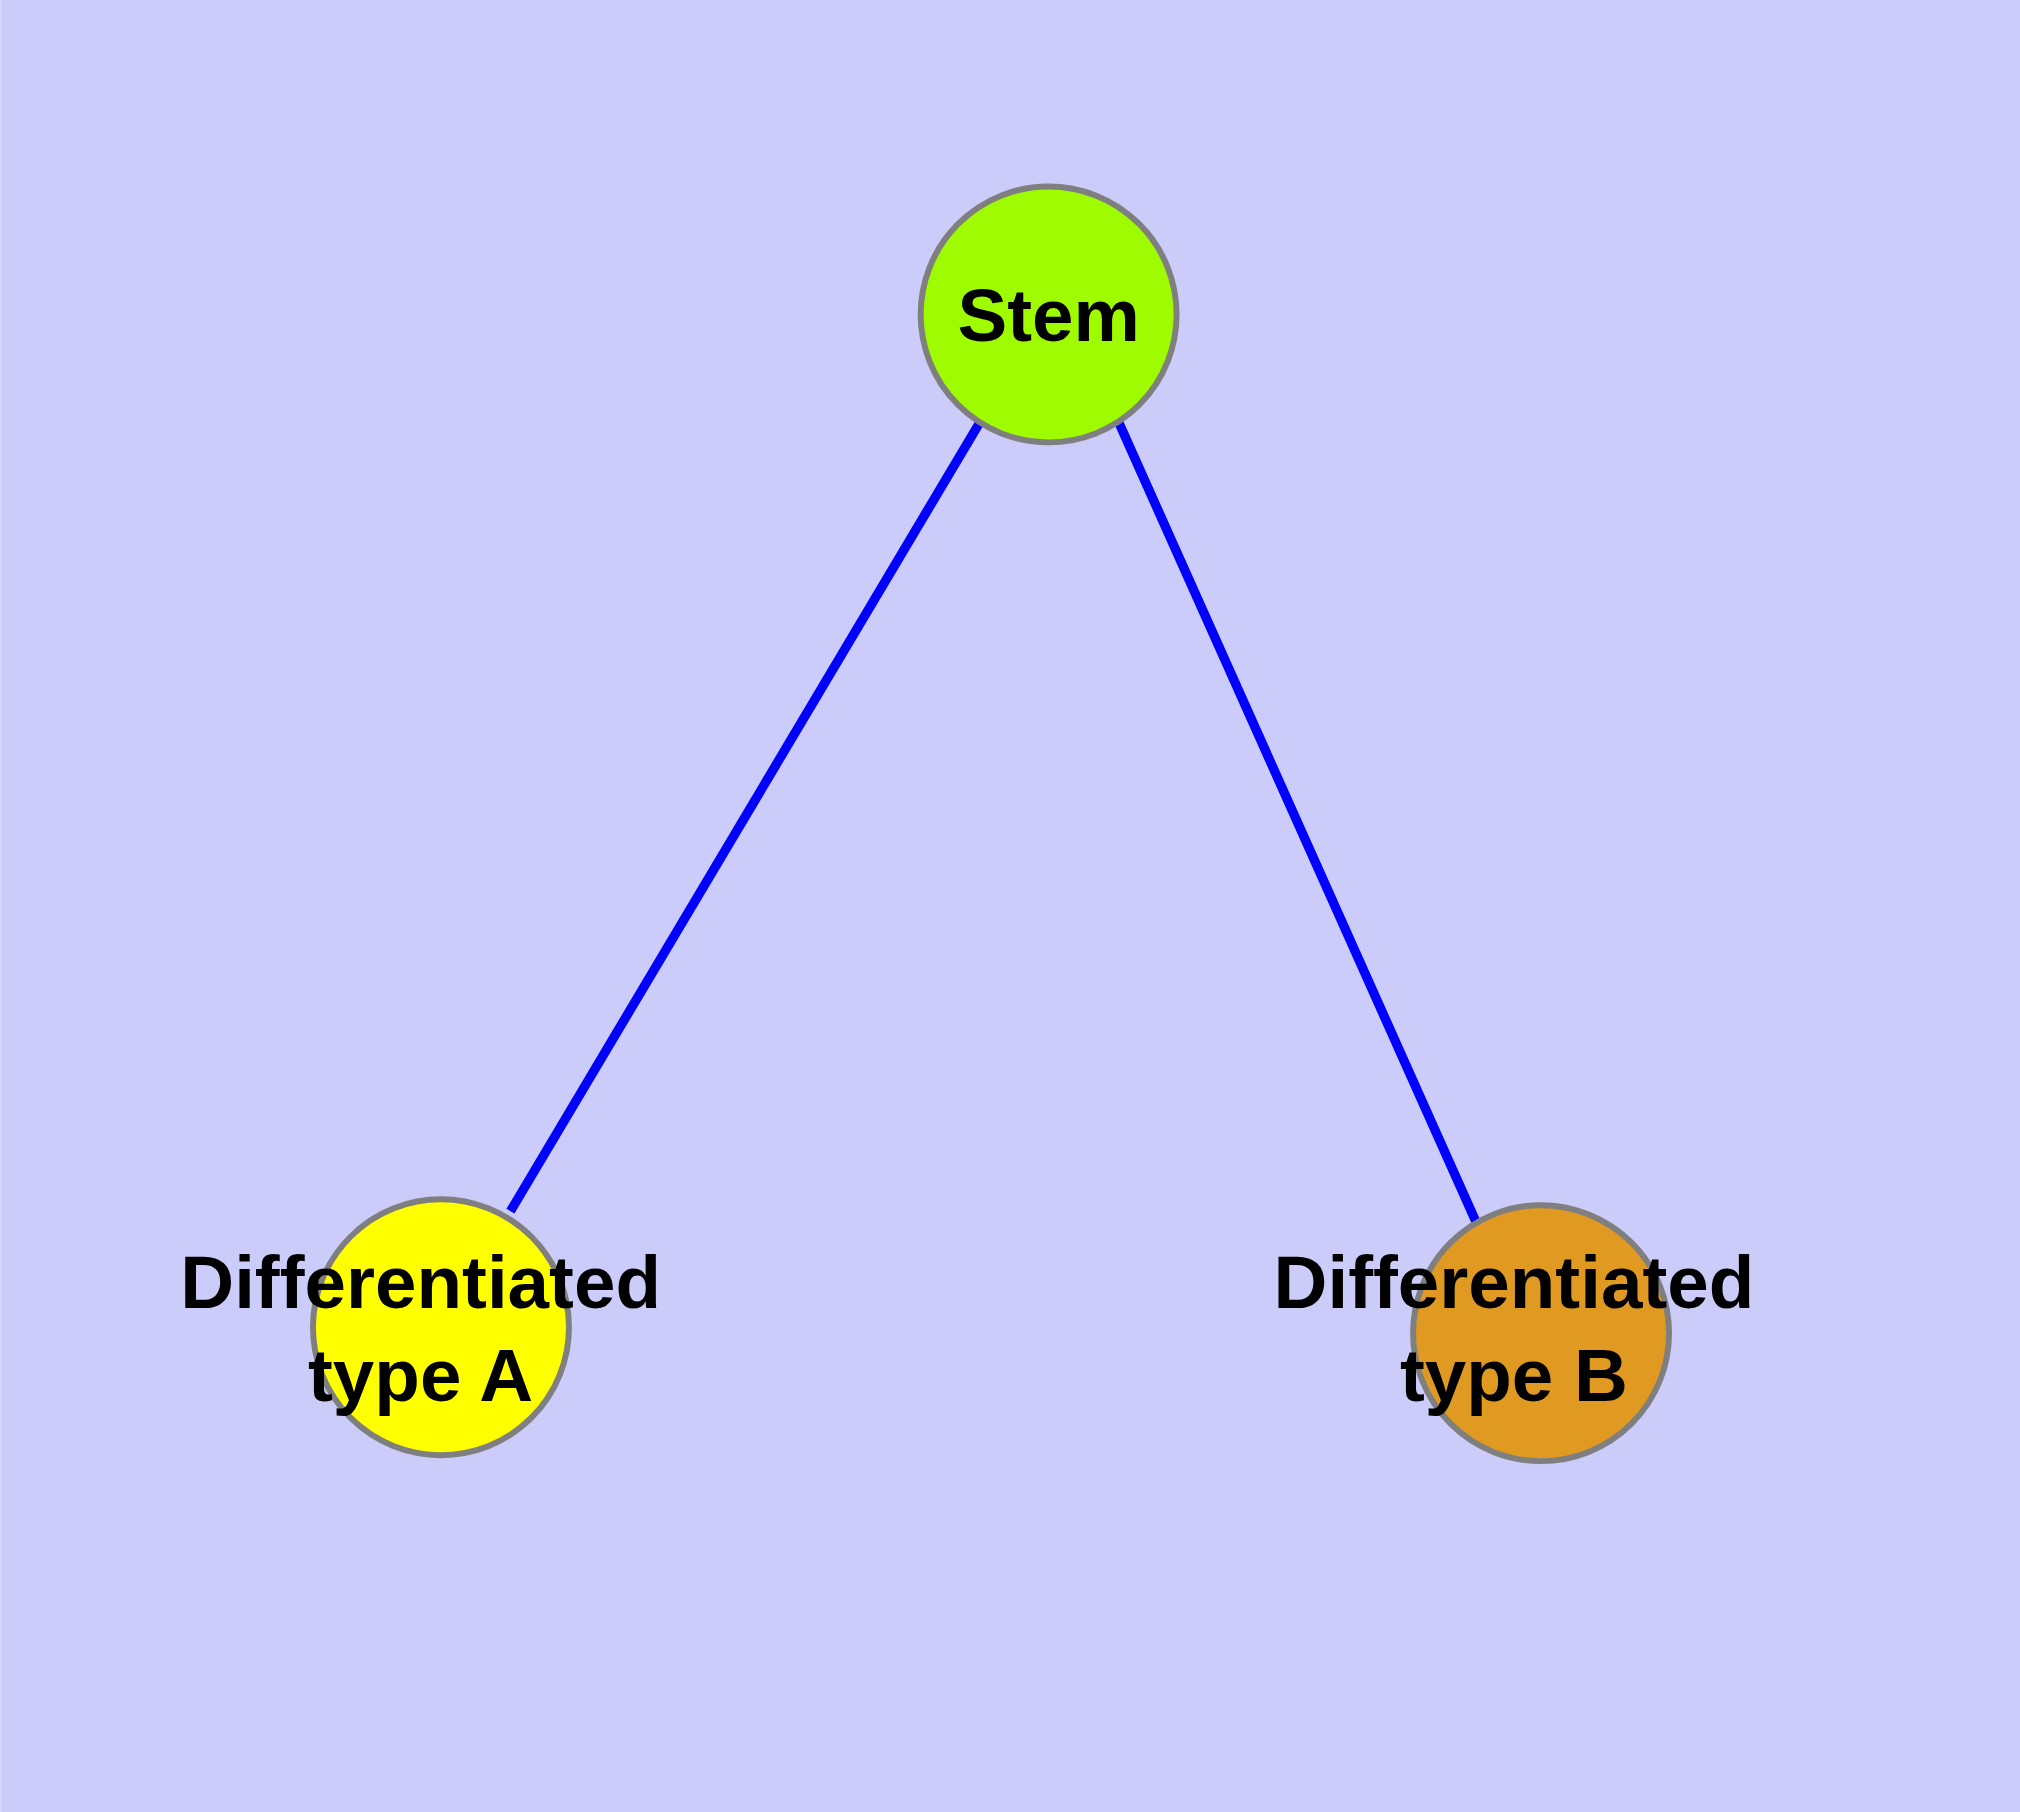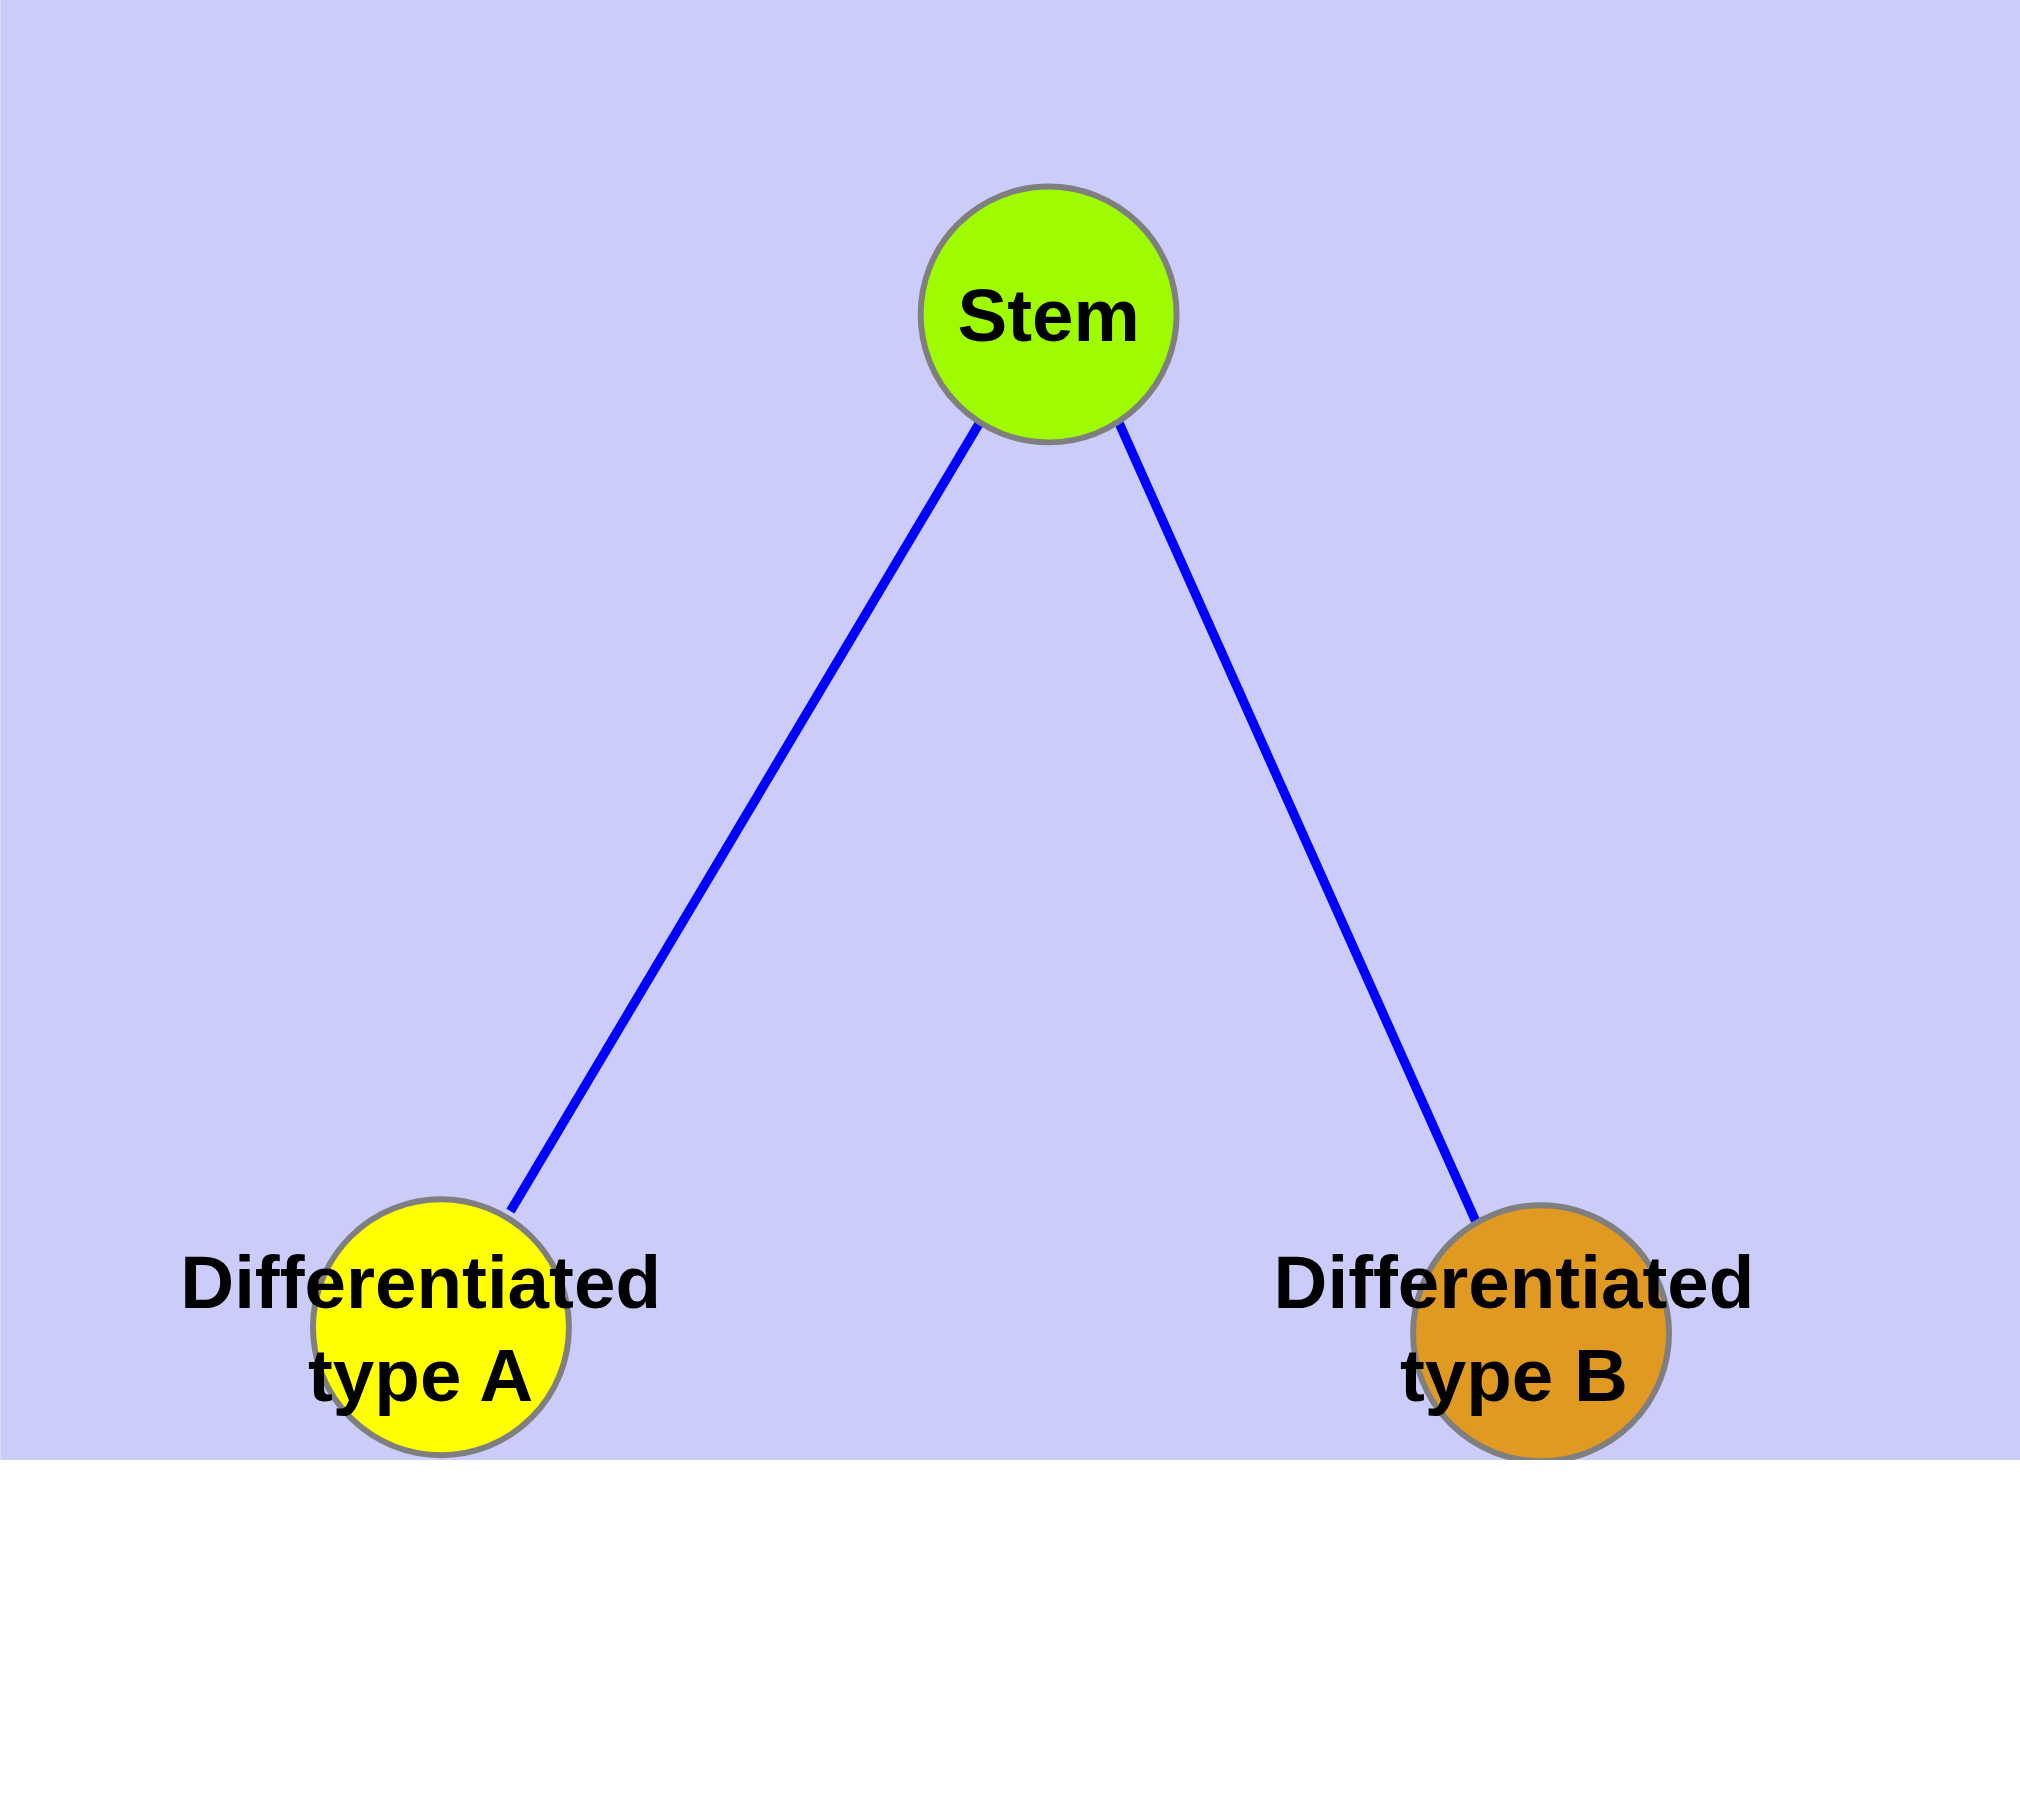--- a/index.html
+++ b/index.html
@@ -23,21 +23,21 @@
     font-family: "Liberation Sans", sans-serif;
     font-weight: bold;
     fill: #000000;
     text-anchor: middle;
     dominant-baseline: alphabetic;
   }
 </style>
 </head>
 <body>
 
-<div id="canvas" style="width: 2021px; height: 1460px;">
+<div id="canvas" style="width: 2021px; height: 1812px;">
   <svg id="diagram-svg" viewBox="0 0 2384 2138" xmlns="http://www.w3.org/2000/svg" style="width: 2021px; height: 1812px;">
     <rect id="bg-rect" x="0" y="0" width="2384" height="2138" fill="#CCCCFA"></rect>
     <g id="edges-layer">
         <line x1="1156" y1="498" x2="602" y2="1429" stroke="#0000FF" stroke-width="11" stroke-linecap="butt"></line>
         <line x1="1320" y1="499" x2="1741" y2="1441" stroke="#0000FF" stroke-width="11" stroke-linecap="butt"></line>
       </g>
     <g id="nodes-layer">
         <g>
           <circle cx="1237" cy="371" r="151" fill="#9EFB00" stroke="#7F7F7F" stroke-width="7"></circle>
         </g>

